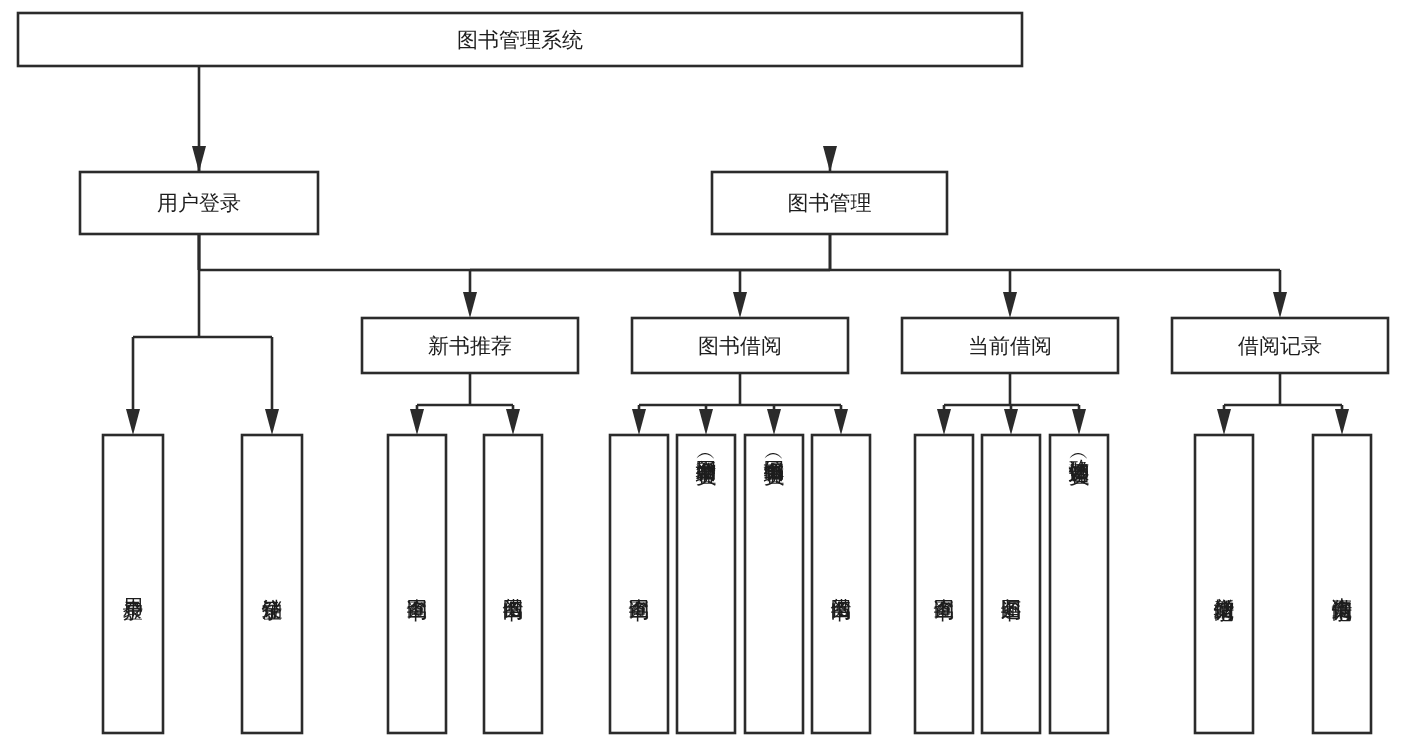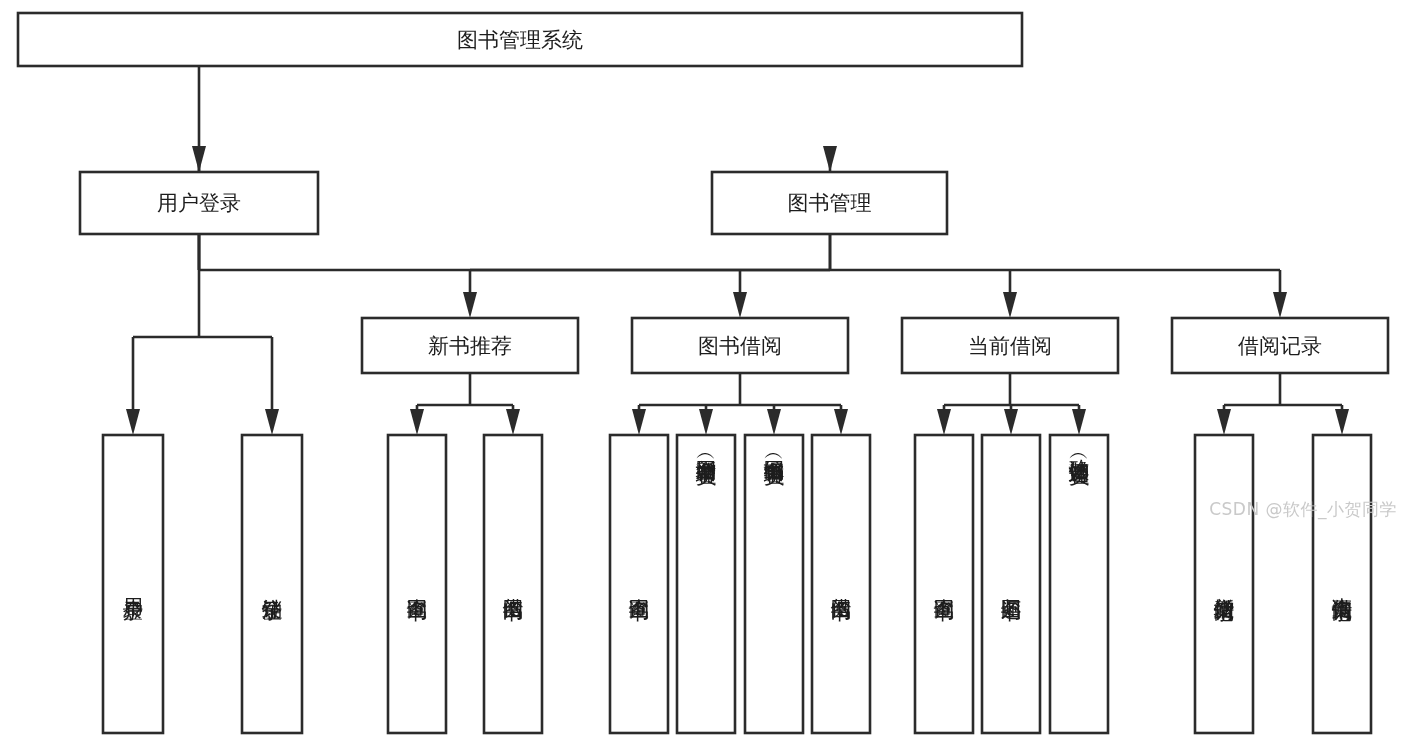--- a/index.html
+++ b/index.html
@@ -210,14 +210,13 @@
       <div class="vbox" style="left: 1050px; top: 435px; width: 58px; height: 298px;">
         <span class="vlabel" style="padding-top: 8px;">确认归还（管理员）</span>
       </div>
       <div class="vbox center" style="left: 1195px; top: 435px; width: 58px; height: 298px;">
         <span class="vlabel">新增借阅记录</span>
       </div>
       <div class="vbox center" style="left: 1313px; top: 435px; width: 58px; height: 298px;">
         <span class="vlabel">查询借阅记录</span>
       </div>
     </div>
-  <div class="watermark">CSDN @软件_小贺同学</div>
 </div>
 
 </body></html>

